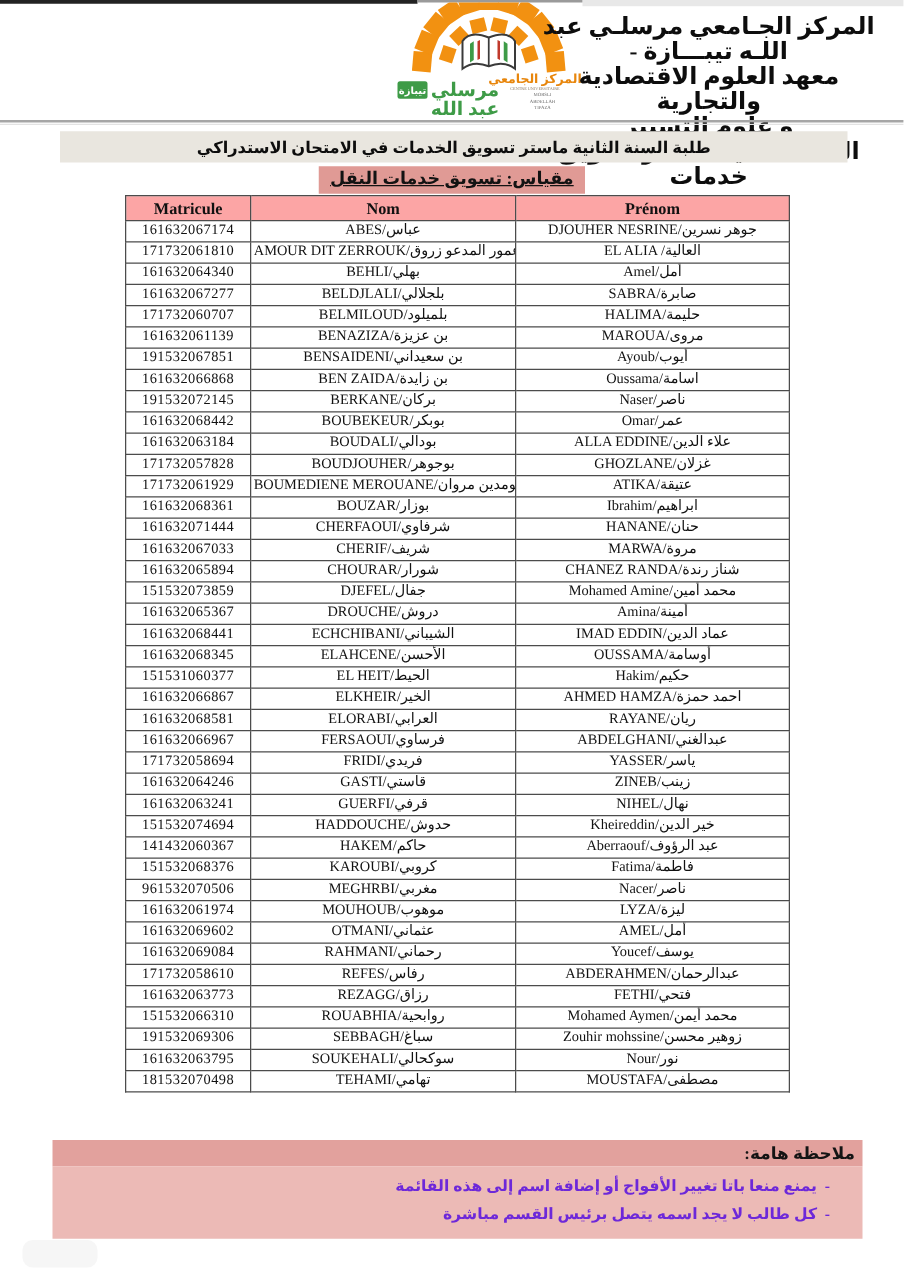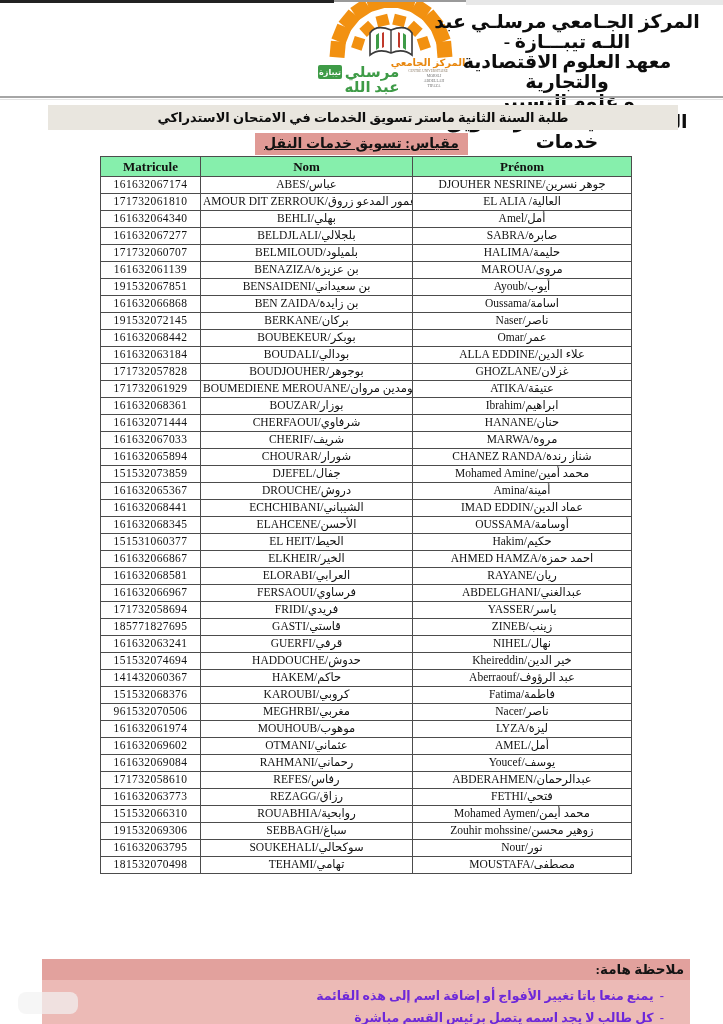--- a/index.html
+++ b/index.html
@@ -41,31 +41,31 @@
   
   table.students {
     position:absolute; left:100px; top:156px; width:531px;
     border-collapse:collapse; table-layout:fixed;
   }
   table.students th, table.students td {
     border:1px solid #4c4c4c; text-align:center; vertical-align:middle;
     overflow:hidden; white-space:nowrap;
   }
   table.students th {
-    background:#86efac; font-weight:bold; font-size:13px; height:20px; color:#111;
+    background:#fca5a5; font-weight:bold; font-size:13px; height:20px; color:#111;
   }
   table.students td { font-size:11.5px; height:17px; line-height:1; padding:0 2px; }
   col.c-mat { width:100px; } col.c-nom { width:212px; } col.c-pre { width:219px; }
   td.mat { letter-spacing:.4px; font-size:12px; }
 
   
   .note-box { position:absolute; left:42px; top:912px; width:648px; }
   .note-head {
     background:#e2a19d; direction:rtl; text-align:right;
-    font-weight:bold; font-size:13.5px; line-height:21px; padding:0 6px; color:#141414;margin-top:47px;
+    font-weight:bold; font-size:13.5px; line-height:21px; padding:0 6px; color:#141414;
   }
   .note-body {
     background:#ecbab6; direction:rtl; padding:5px 26px 9px 10px;
   }
   .note-bullet {
     direction:rtl; text-align:right; font-weight:bold;
     font-size:12.5px; line-height:22px; color:#6d28d9;
   }
   .smudge { position:absolute; left:18px; top:992px; width:60px; height:22px;
     background:#f2f2f2; border-radius:8px; opacity:.7; }
@@ -283,21 +283,21 @@
           <td class="mat">161632066967</td>
           <td class="nom">FERSAOUI/فرساوي</td>
           <td class="pre">ABDELGHANI/عبدالغني</td>
         </tr>
         <tr>
           <td class="mat">171732058694</td>
           <td class="nom">FRIDI/فريدي</td>
           <td class="pre">YASSER/ياسر</td>
         </tr>
         <tr>
-          <td class="mat">185771827695</td>
+          <td class="mat">161632064246</td>
           <td class="nom">GASTI/قاستي</td>
           <td class="pre">ZINEB/زينب</td>
         </tr>
         <tr>
           <td class="mat">161632063241</td>
           <td class="nom">GUERFI/قرفي</td>
           <td class="pre">NIHEL/نهال</td>
         </tr>
         <tr>
           <td class="mat">151532074694</td>

